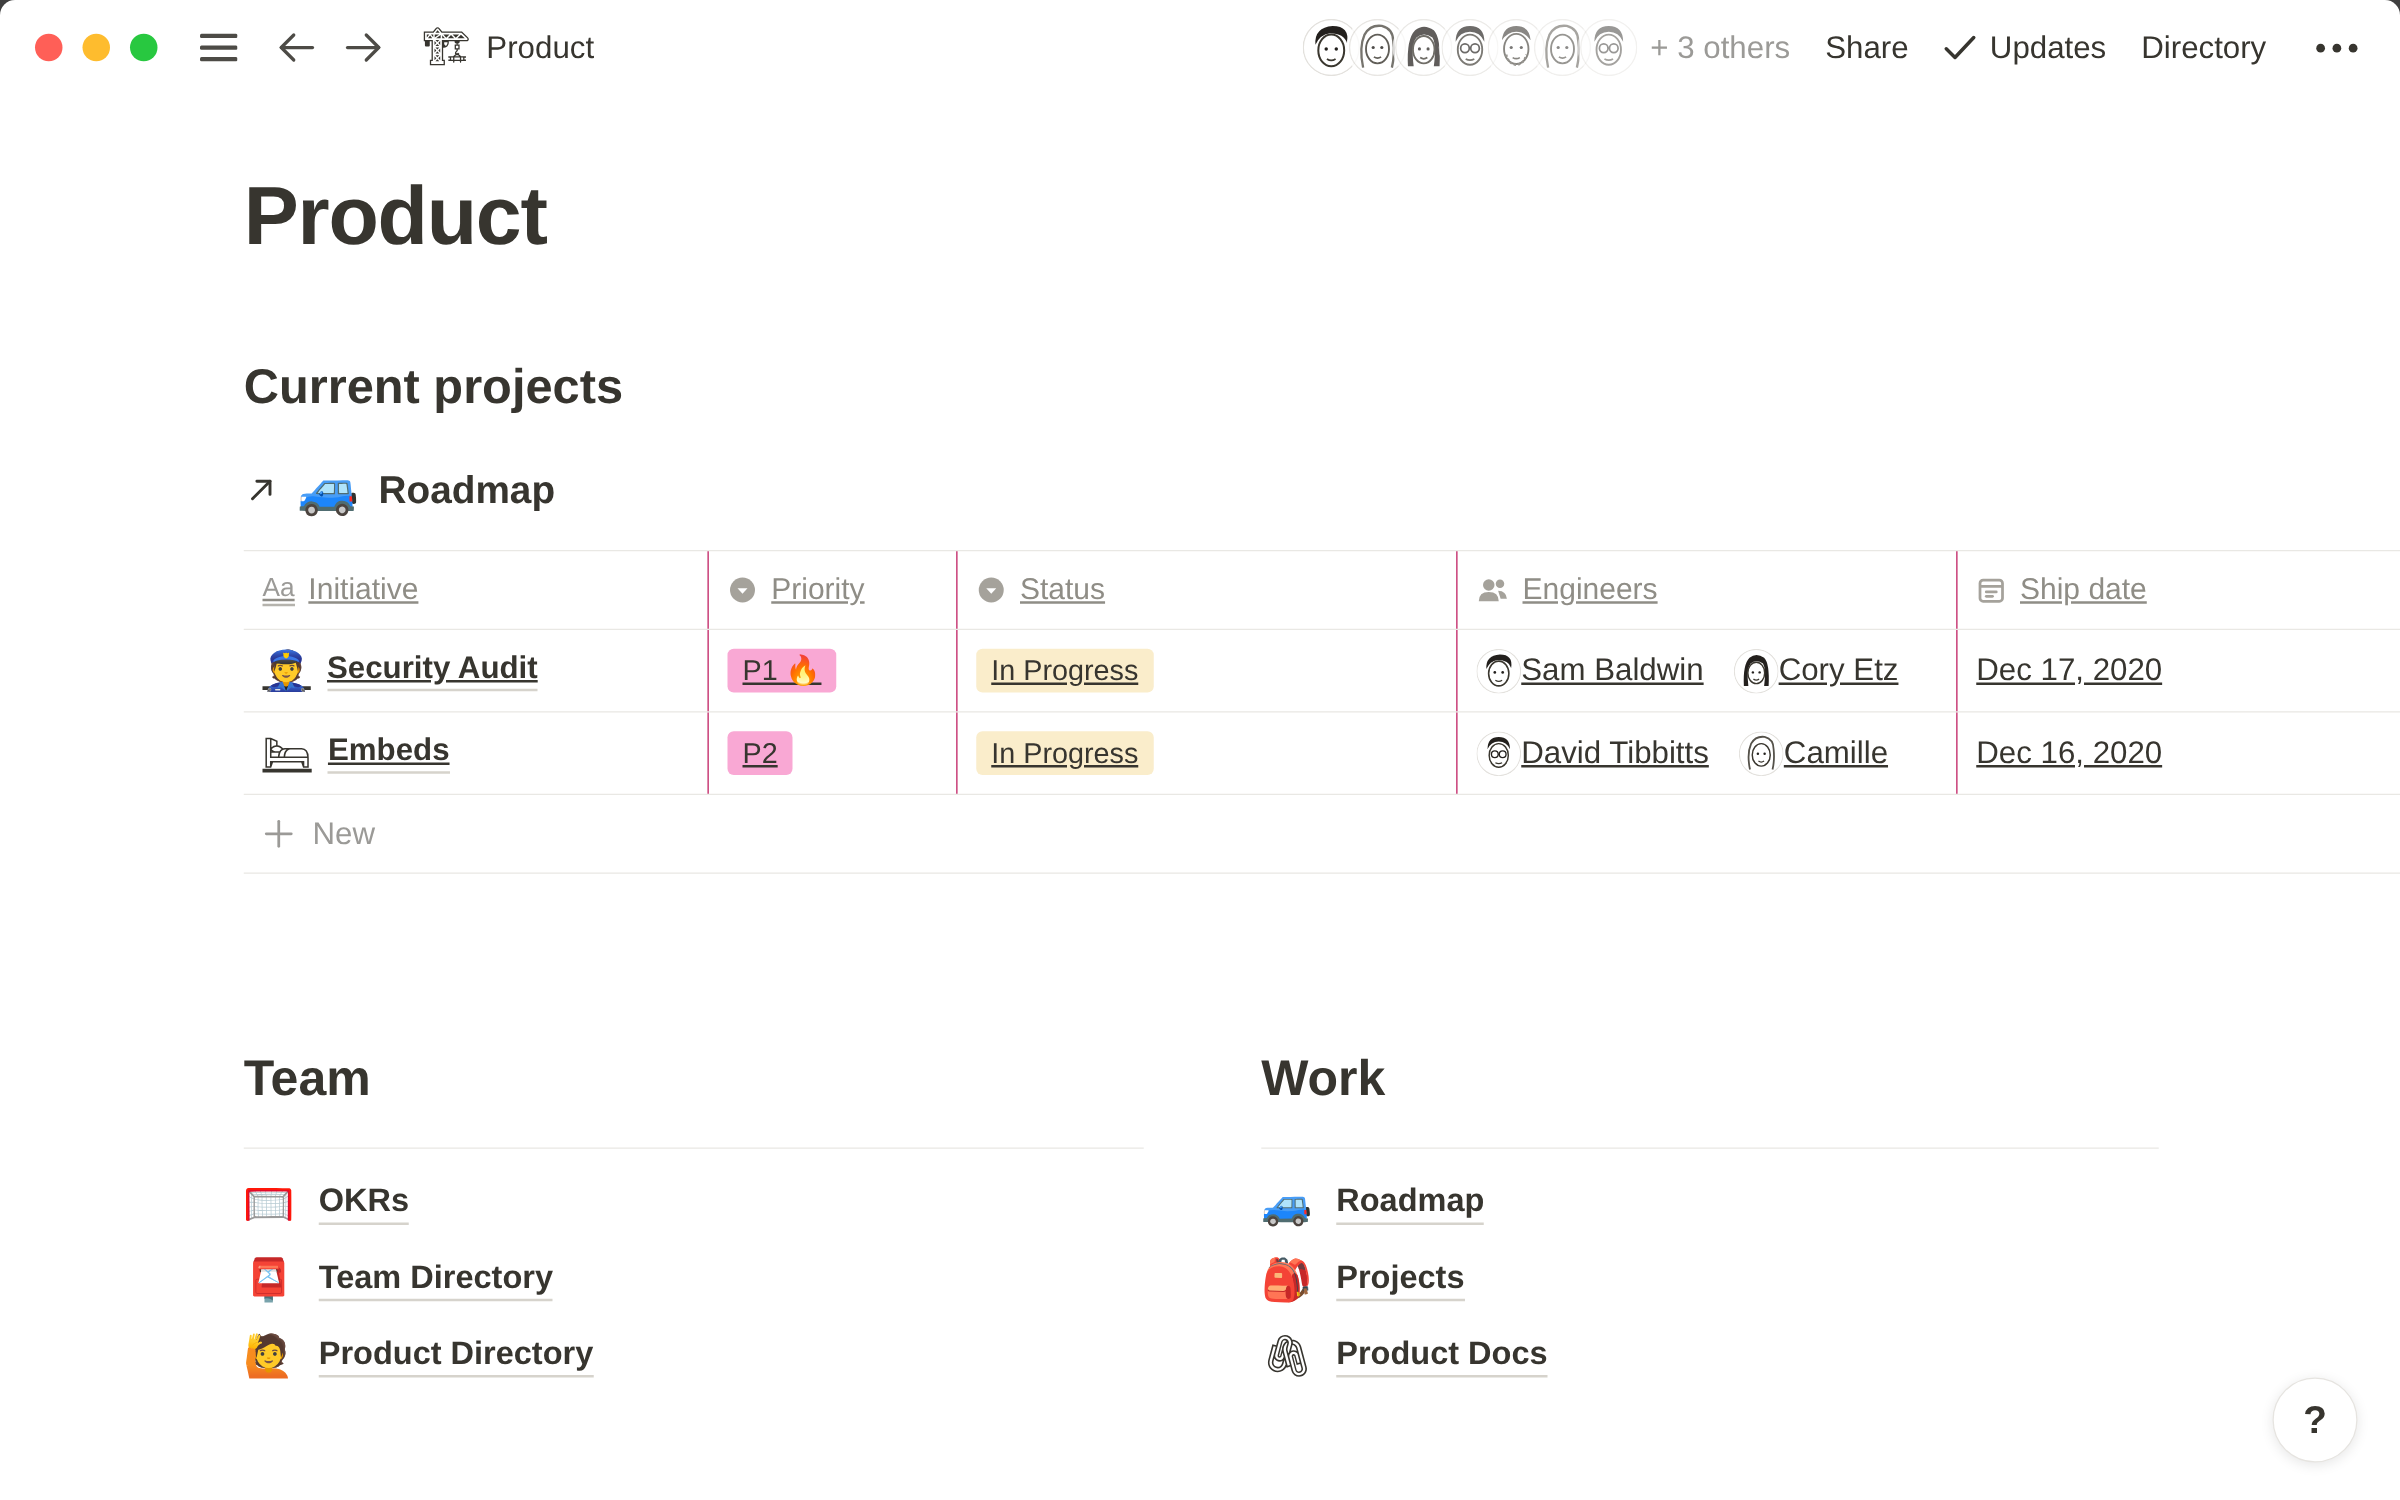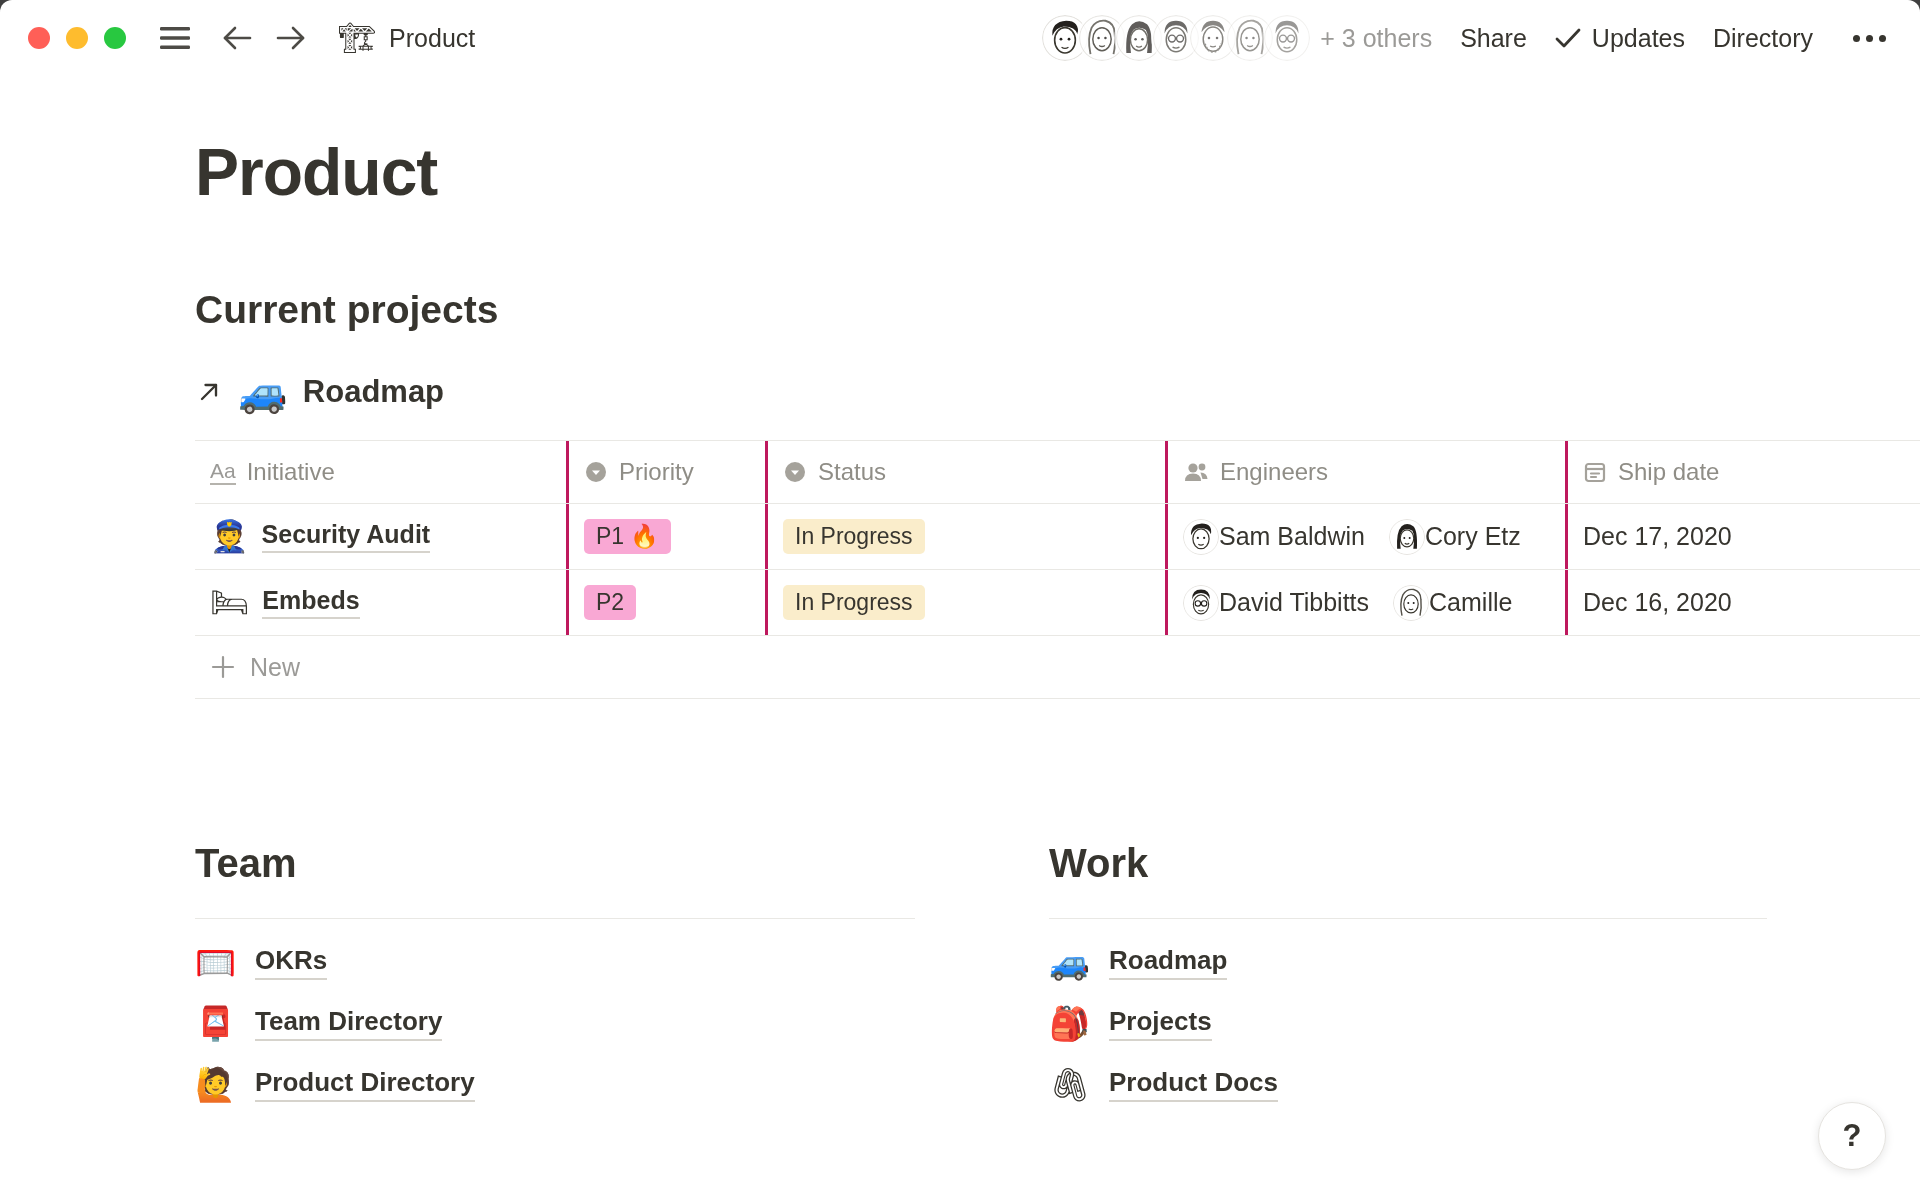--- a/index.html
+++ b/index.html
@@ -34,38 +34,38 @@
   .main { padding-left:195px; }
   .page-title { font-size:66px; font-weight:700; letter-spacing:-1px; margin-top:58px; }
   .section-h { font-size:39px; font-weight:700; margin-top:78px; }
   .db-title { display:flex; align-items:center; gap:15px; margin-top:40px; cursor:pointer; }
   .db-title .emoji { font-size:40px; line-height:1; }
   .db-title .t { font-size:31px; font-weight:700; }
 
   
   .tbl { margin-top:28px; border-top:1px solid #E9E8E4; }
   .tbl-row { display:grid; grid-template-columns:371px 199px 400px 400px 1fr; border-bottom:1px solid #E9E8E4; }
-  .cell { display:flex; align-items:center; padding:0 15px; height:65px; overflow:hidden; white-space:nowrap; }
+  .cell { display:flex; align-items:center; padding:0 15px; height:65px; overflow:hidden; white-space:nowrap;text-decoration:underline; }
   .tbl-row.hdr .cell { height:62px; color:#8F8D86; font-size:24px; gap:11px; }
-  .cell + .cell { border-left:3px solid #be185d; }
+  .cell + .cell { border-left:1px solid #be185d; }
   .aa-glyph { font-size:21px; color:#9B9A97; border-bottom:2px solid #B5B3AD; line-height:1.15; }
   .row-emoji { font-size:31px; line-height:1; margin-right:13px; }
   .pagelink { font-size:25px; font-weight:600; border-bottom:2px solid #D6D3CC; padding-bottom:2px; cursor:pointer; }
   .tag { display:inline-block; font-size:23px; padding:4px 12px; border-radius:5px; }
   .tag.red { background:#f9a8d4; }
   .tag.yellow { background:#FAEDCB; }
   .chip { display:flex; align-items:center; margin-right:24px; flex:0 0 auto; }
   .chip .cav { width:36px; height:36px; border-radius:50%; overflow:hidden; flex:0 0 auto; }
   .chip .cav svg { width:100%; height:100%; }
   .chip .nm { font-size:25px; }
   .datetxt { font-size:25px; }
   .new-row { display:flex; align-items:center; gap:14px; height:63px; padding-left:15px; border-bottom:1px solid #E9E8E4; color:#9B9A97; font-size:25px; cursor:pointer; }
 
   
-  .bottom { display:flex; margin-top:142px;gap:40px; }
+  .bottom { display:flex; margin-top:142px; }
   .col-team { width:720px; }
   .col-work { width:718px; margin-left:94px; }
   .col-h { font-size:40px; font-weight:700; }
   .divider { height:1px; background:#E9E8E4; margin-top:32px; }
   .links { margin-top:14px; }
   .link-row { display:flex; align-items:center; gap:18px; margin-top:26px; cursor:pointer; }
   .link-row .emoji { font-size:33px; line-height:1; width:42px; }
   .link-row .pagelink { font-size:26px; }
 
   .help-btn { position:absolute; right:34px; bottom:30px; width:68px; height:68px; border-radius:50%;

